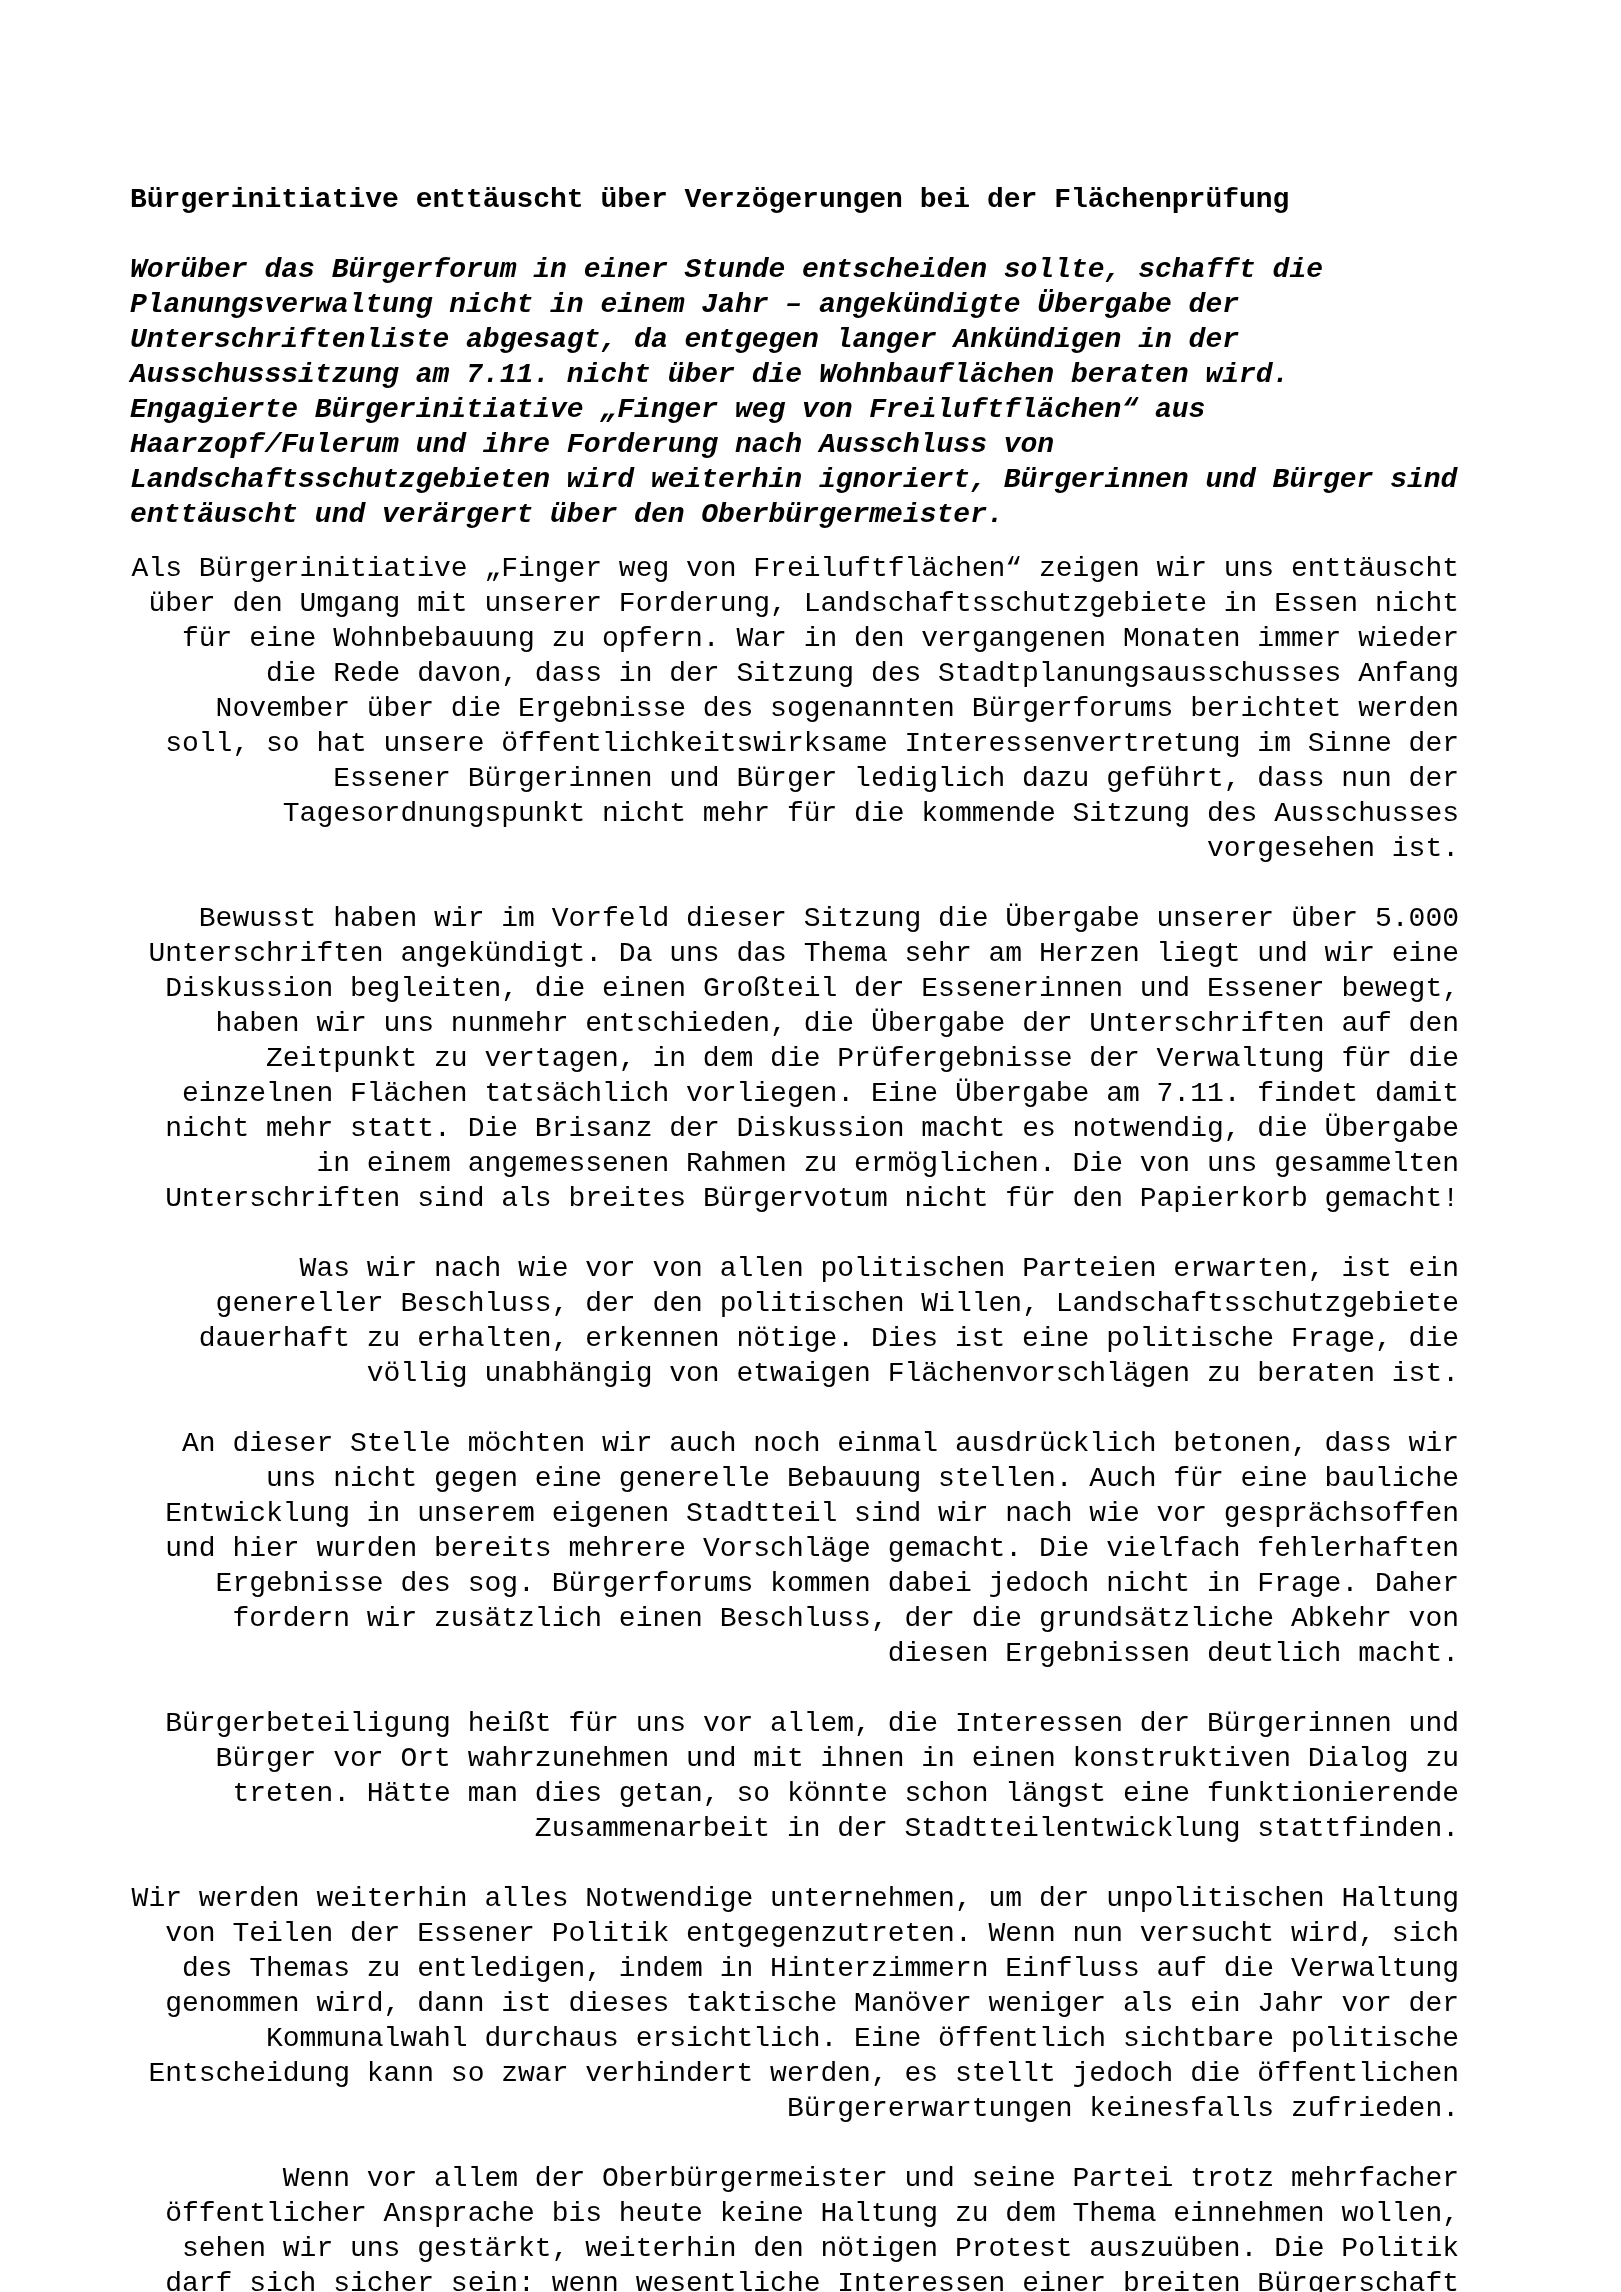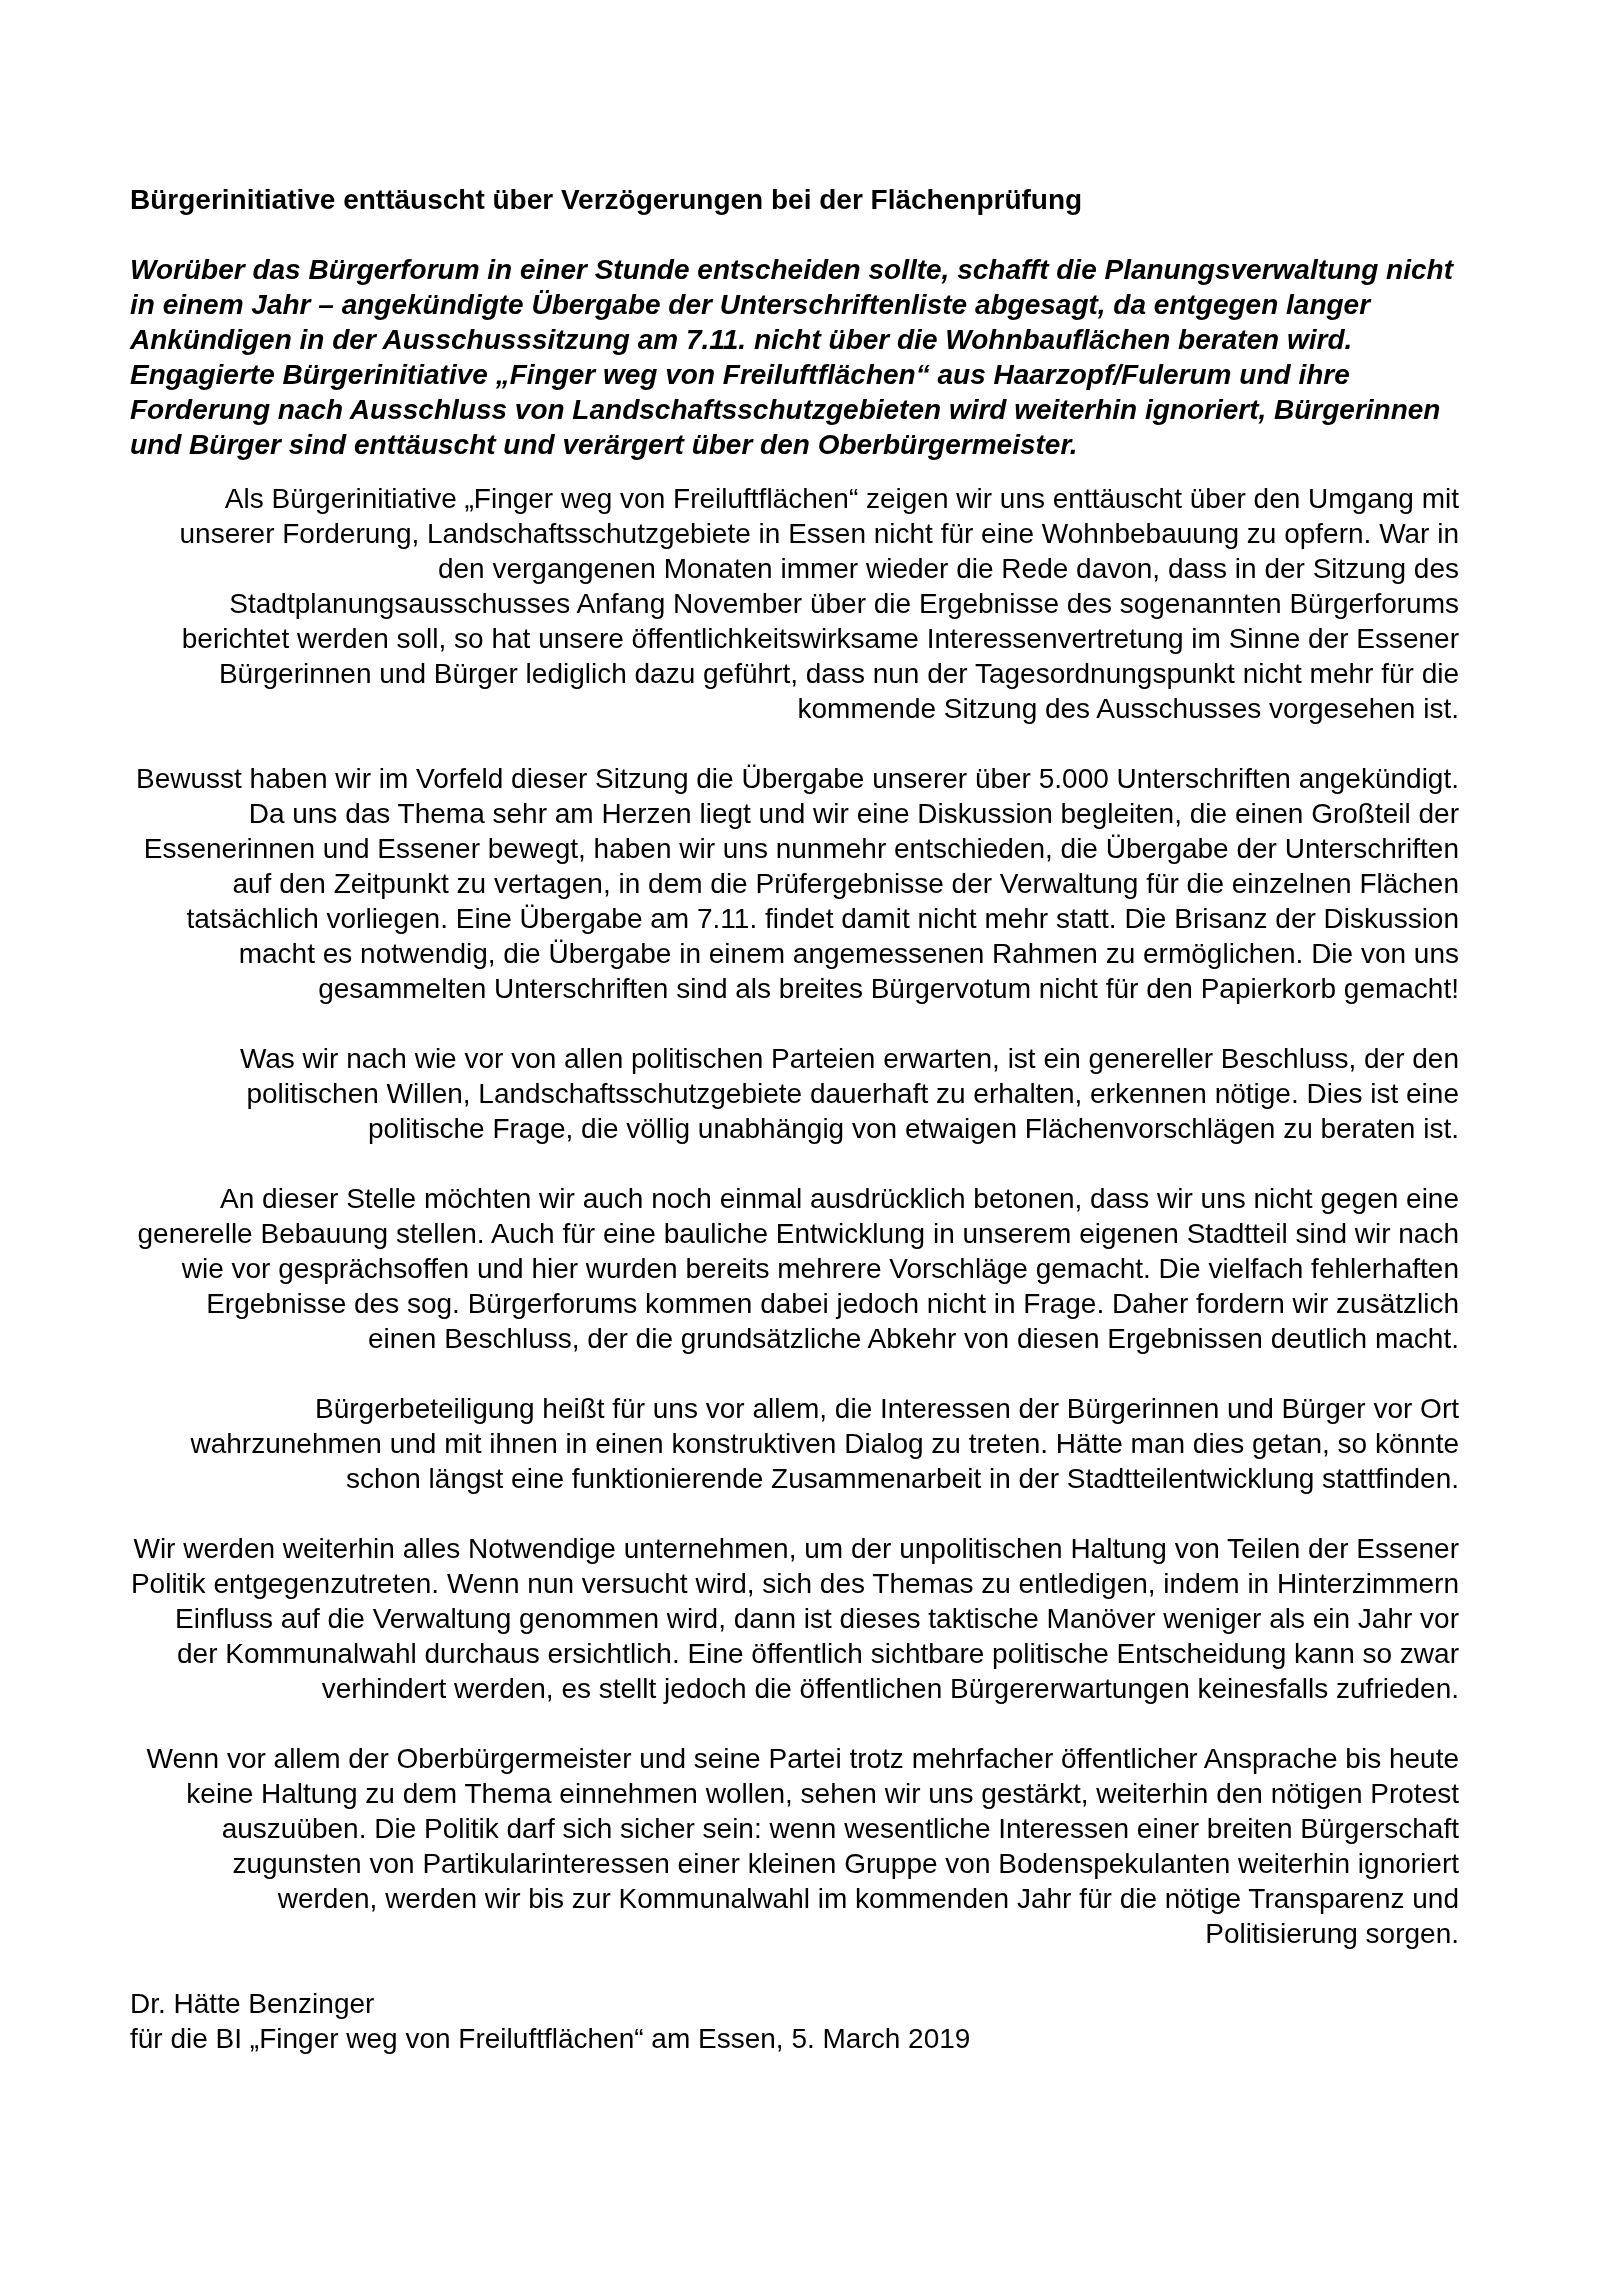--- a/index.html
+++ b/index.html
@@ -7,21 +7,21 @@
     padding: 0;
     background: #ffffff;
   }
   .page {
     position: relative;
     width: 1621px;
     height: 2293px;
     margin: 0 auto;
     background: #ffffff;
     color: #000000;
-    font-family: Liberation Sans, sans-serif;
+    font-family: Liberation Mono, monospace;
     font-size: 28px;
     line-height: 35px;
     box-sizing: border-box;
     padding: 182px 162px 0 130px;
     overflow: hidden;
   }
   .headline {
     font-size: 28px;
     font-weight: bold;
     margin: 0 0 35px 0;

